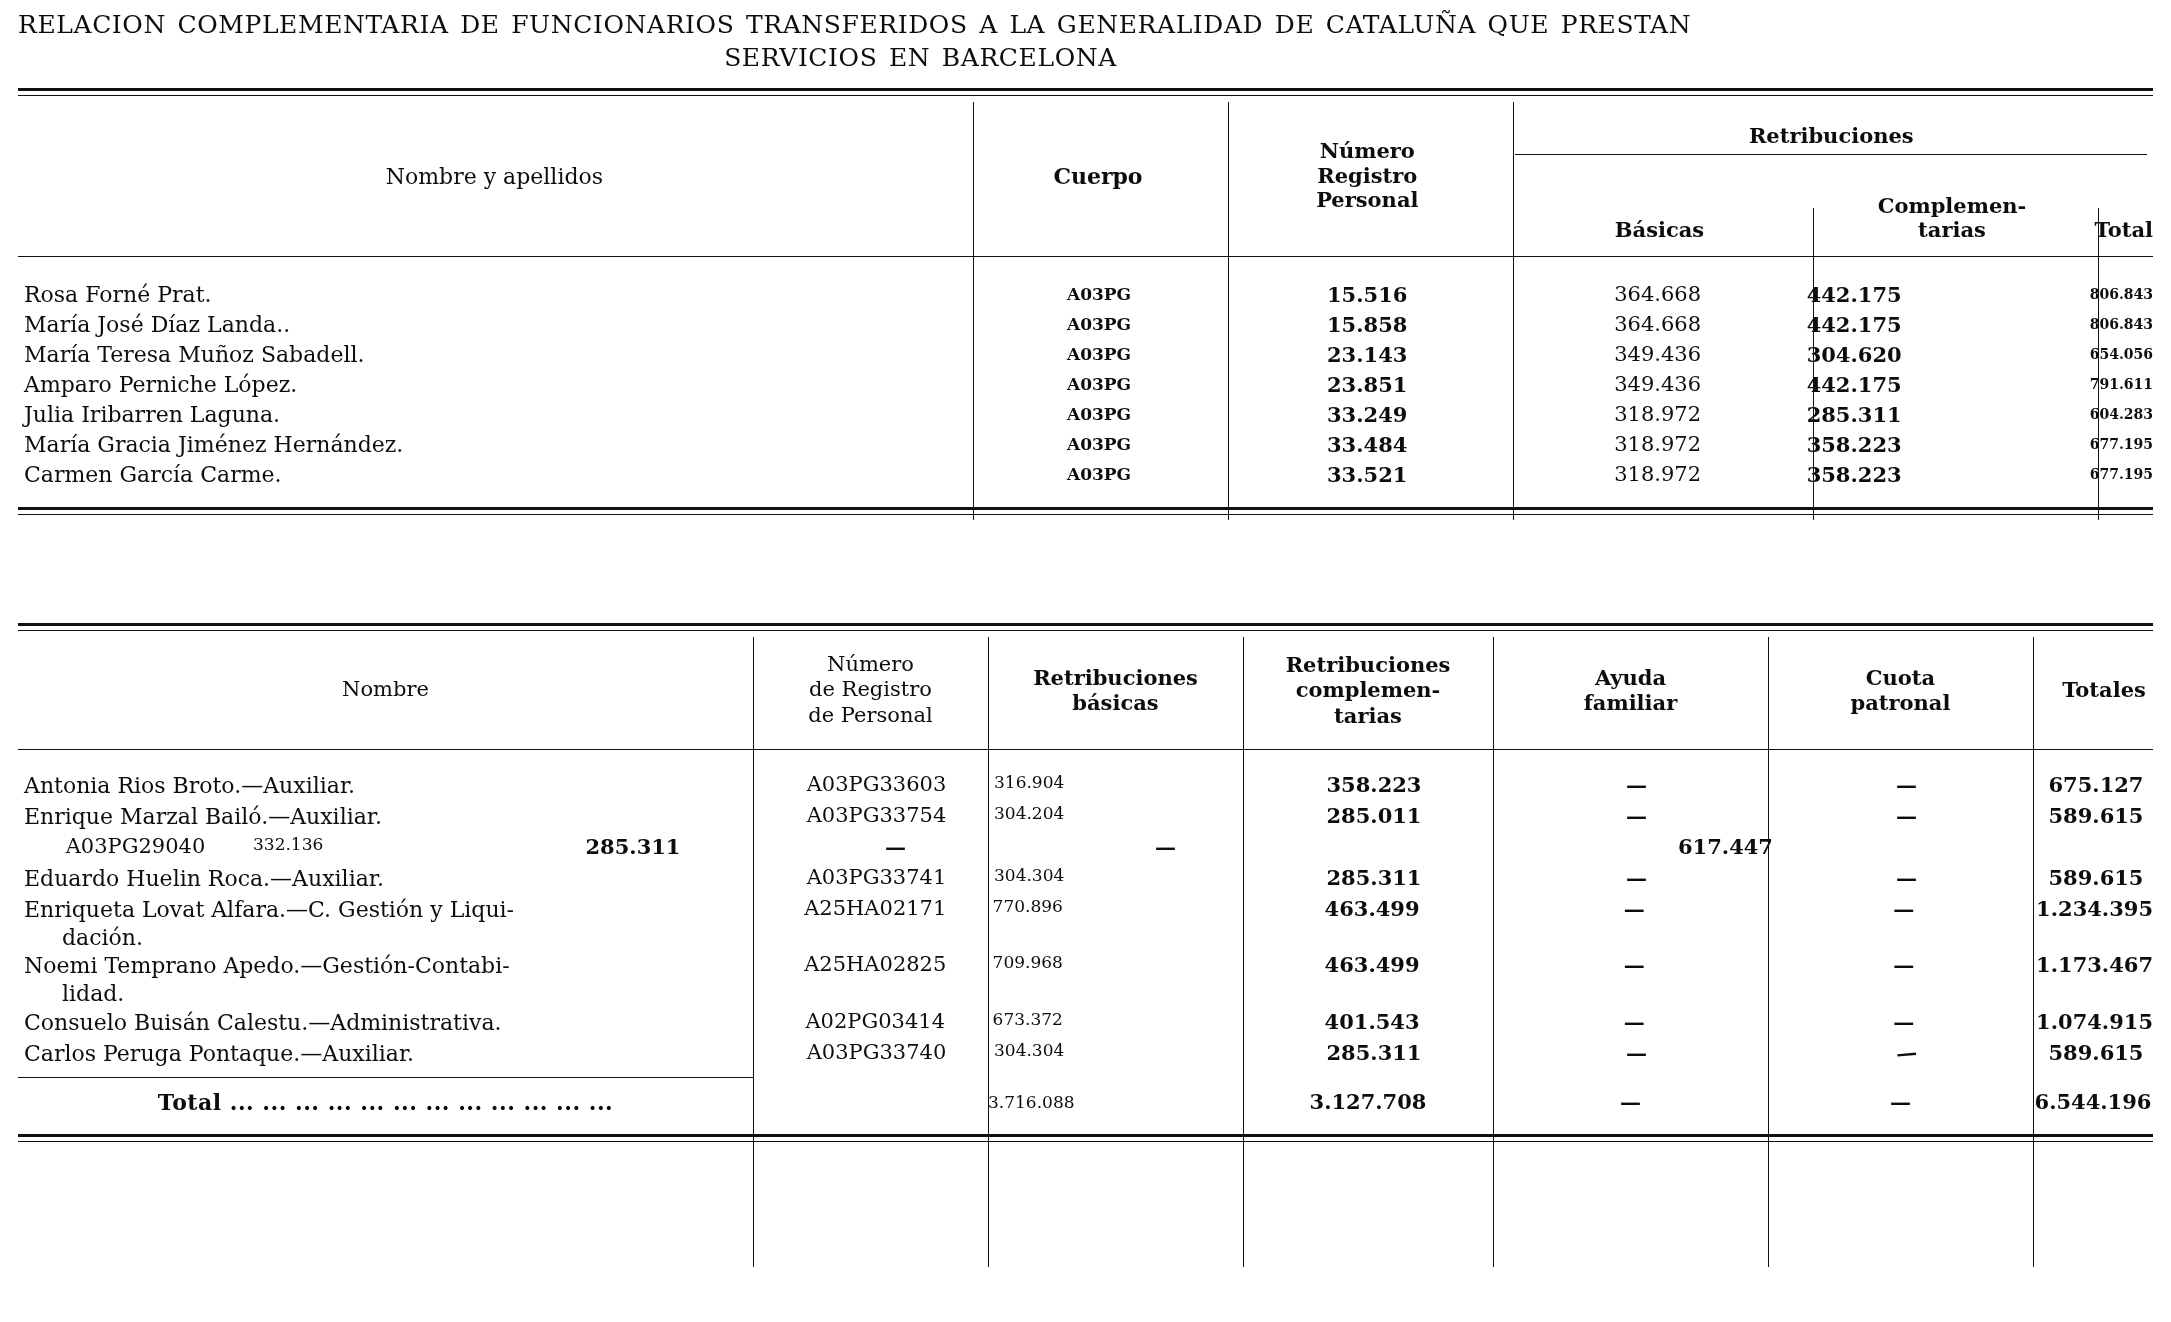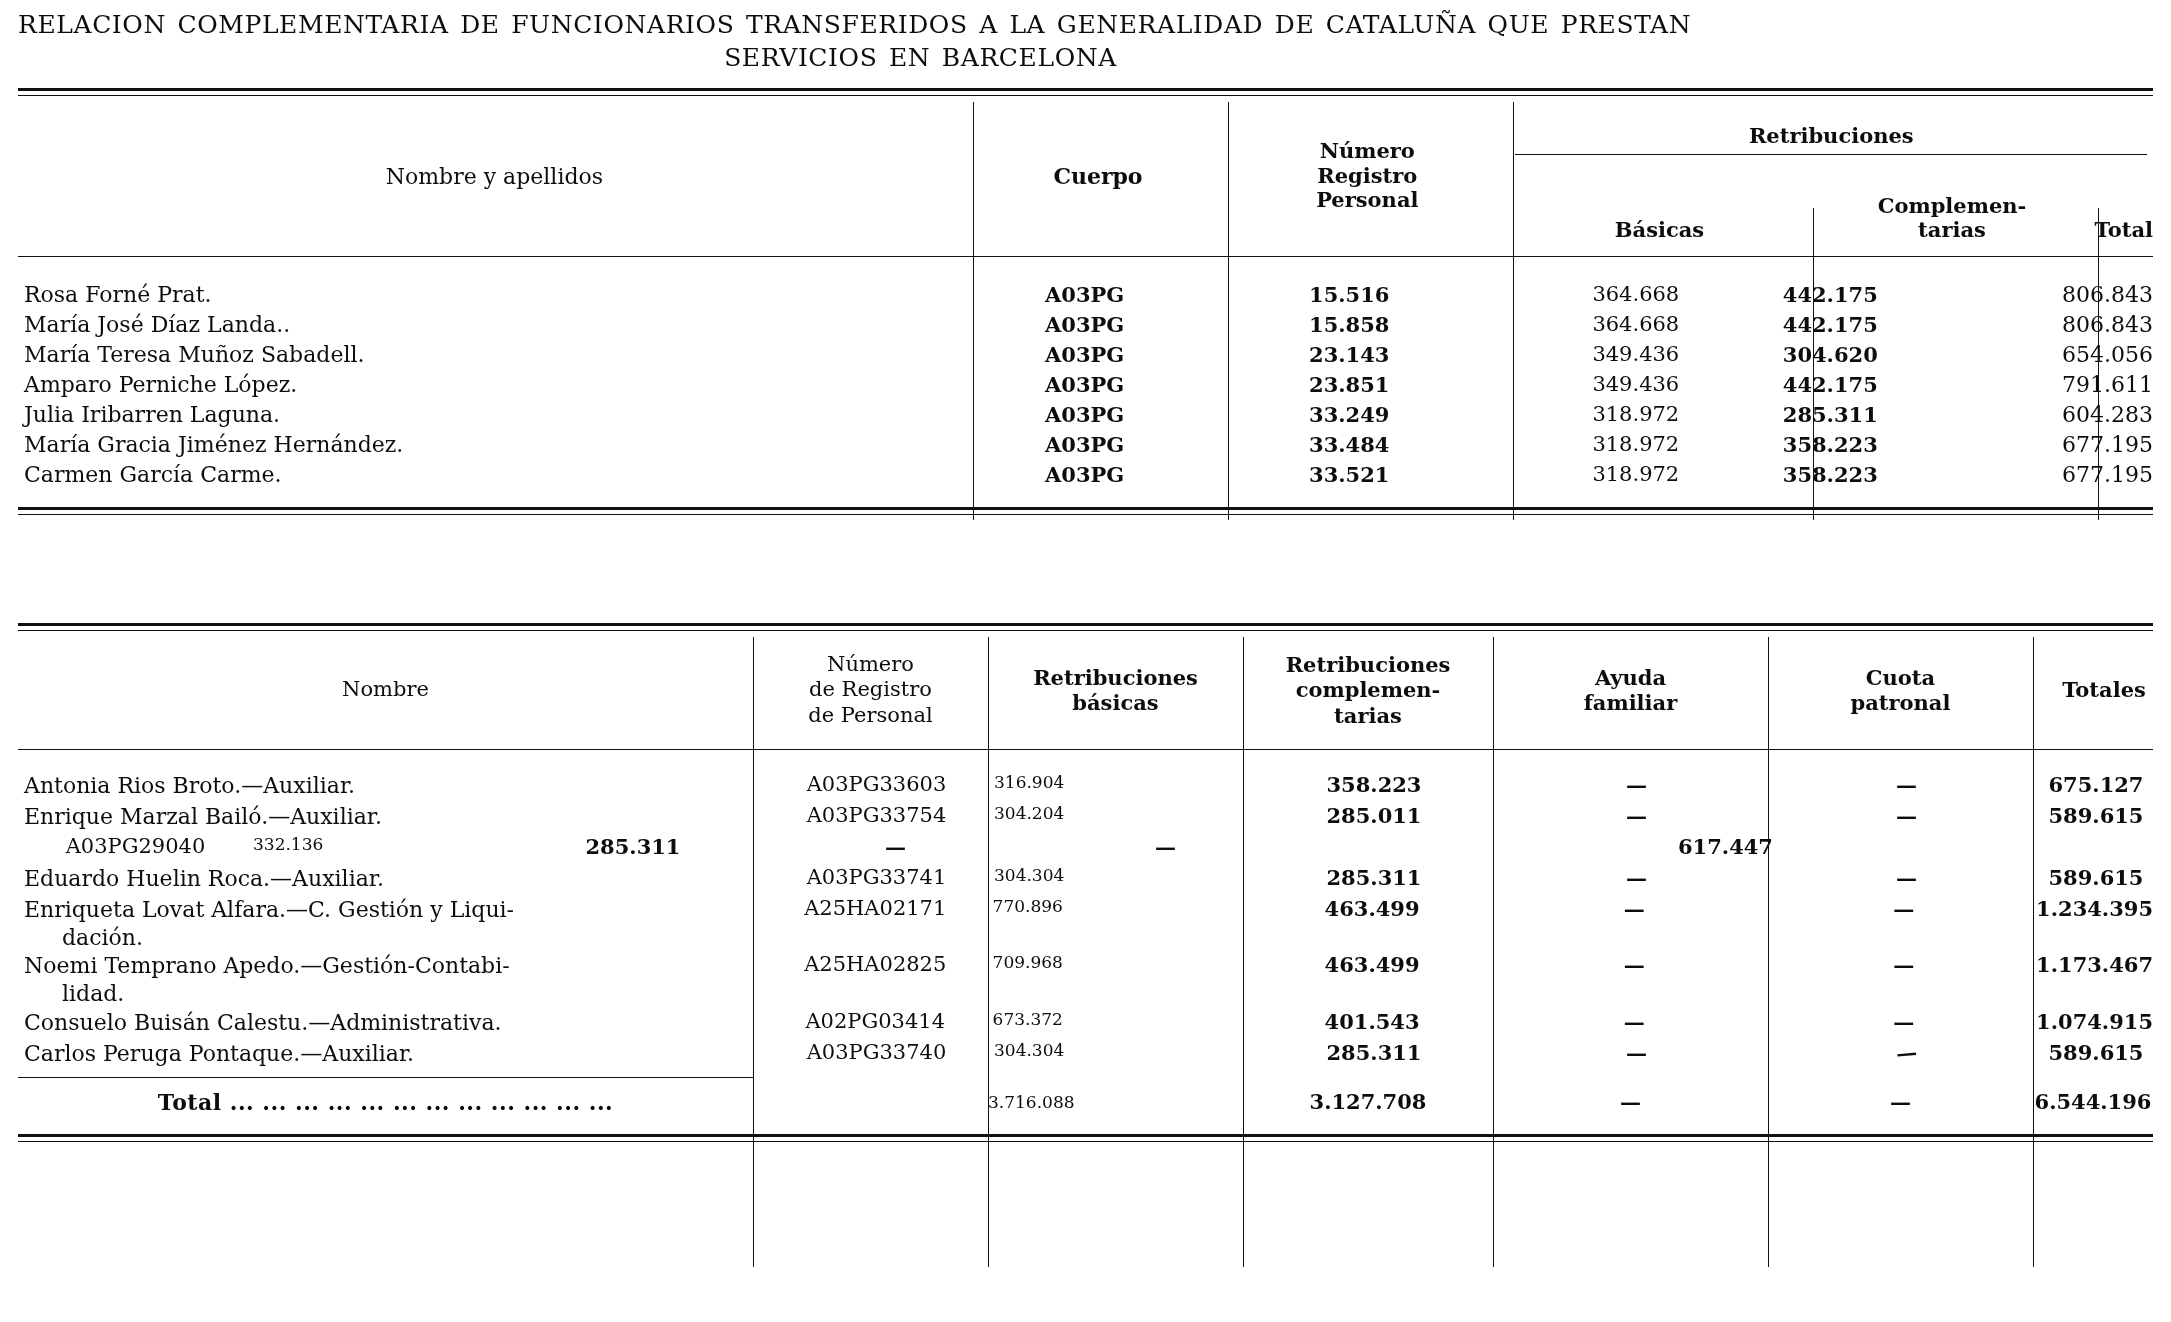--- a/index.html
+++ b/index.html
@@ -90,25 +90,25 @@
   .t1 .sub-total   { flex: 1; }
 
   .t1 .body-rule { border-top: 1.6px solid #111; margin-top: 0; }
   .t1 .body { padding-top: 22px; padding-bottom: 18px; }
   .t1 .rowline {
     display: flex;
     height: 30px;
     align-items: center;
   }
   .t1 .c-name   { width: 955px; padding-left: 6px; font-size: 22px; }
-  .t1 .c-cuerpo { width: 255px; text-align: center; font-weight: bold; font-size: 21px; }
+  .t1 .c-cuerpo { width: 255px; text-align: center; font-weight: bold; font-size: 17px; }
   .t1 .c-nrp    { width: 285px; text-align: center; font-weight: bold; font-size: 21px; }
   .t1 .c-bas    { width: 300px; text-align: center; font-weight: normal; font-size: 21px; }
   .t1 .c-com    { width: 285px; text-align: left; font-weight: bold; font-size: 21px; }
-  .t1 .c-tot    { flex: 1; text-align: center; font-weight: normal; font-size: 22px; }
+  .t1 .c-tot    { flex: 1; text-align: center; font-weight: bold; font-size: 14px; }
 
   
   .vsep {
     position: absolute;
     width: 0;
     border-left: 1.6px solid #111;
   }
 
   
   .t2 { margin-top: 108px; }

